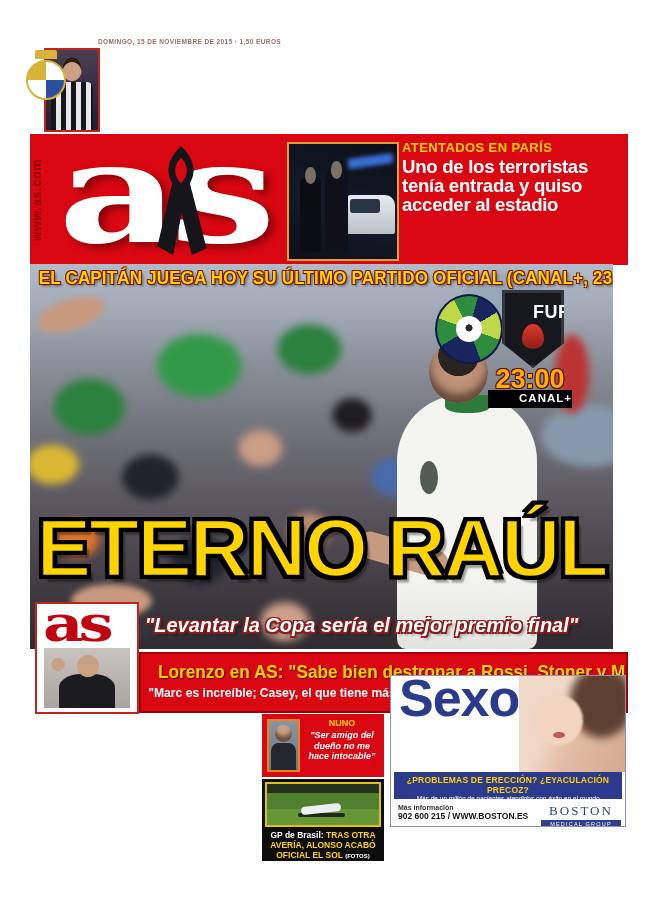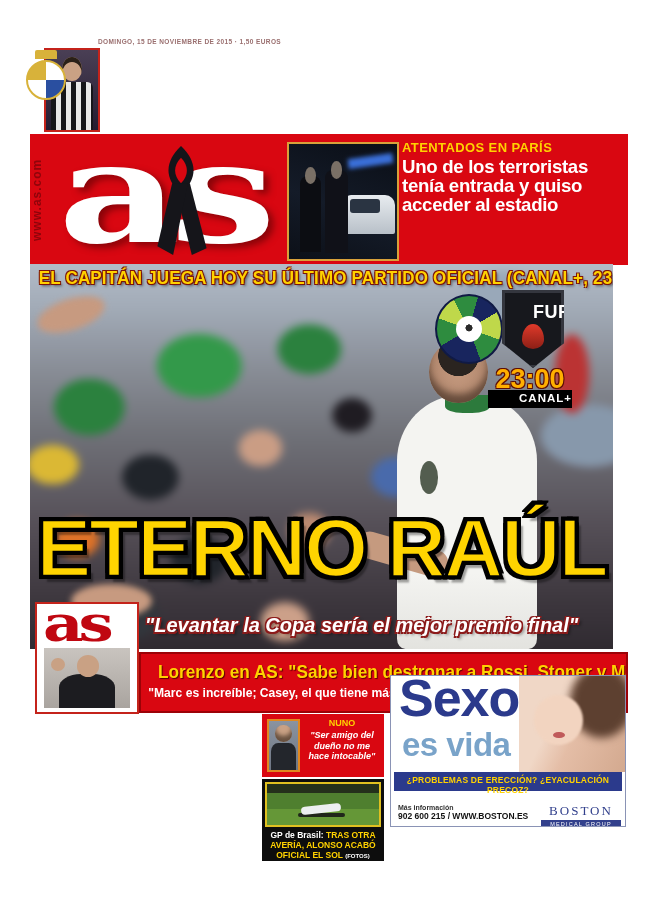--- a/index.html
+++ b/index.html
@@ -172,21 +172,21 @@
   .brasil-tag{color:#ffffff;font-size:6px;}
 
   .sexo-ad{left:390px;top:675px;width:236px;height:152px;background:#fff;border:1px solid #8a93b5;box-sizing:border-box;overflow:hidden;}
   .sexo-photo{position:absolute;right:0;top:0;width:106px;height:96px;overflow:hidden;
       background:linear-gradient(115deg,#f0d7c6 0 35%,#e4bda6 55%,#d3a98f);}
   .sx-hair{position:absolute;right:-8%;top:-10%;width:60%;height:75%;background:#5d4030;border-radius:50%;filter:blur(4px);}
   .sx-face{position:absolute;left:14%;top:20%;width:46%;height:52%;background:#f2d4c0;border-radius:50%;filter:blur(1px);}
   .sx-lips{position:absolute;left:32%;top:58%;width:11%;height:7%;background:#c05a5a;border-radius:50%;}
   .sexo-title{position:absolute;left:8px;top:-8px;font-size:52px;font-weight:bold;color:#2b3a8c;letter-spacing:-1px;}
   .sexo-sub{position:absolute;left:11px;top:50px;font-size:33px;font-weight:600;color:#79a3c9;letter-spacing:-.5px;}
-  .sexo-band{position:absolute;left:3px;top:96px;width:228px;height:19px;background:#2b3a8c;text-align:center;}
+  .sexo-band{position:absolute;left:3px;top:96px;width:228px;height:27px;background:#2b3a8c;text-align:center;}
   .sexo-band-line1{margin-top:3px;color:#ffd200;font-weight:bold;font-size:8.5px;letter-spacing:.2px;}
   .sexo-band-line2{color:#ffffff;font-style:italic;font-size:6.5px;}
   .sexo-info{position:absolute;left:7px;top:128px;}
   .sexo-info-label{font-size:7px;font-weight:bold;color:#333;}
   .sexo-phone{font-size:8.5px;font-weight:bold;color:#111;}
   .boston-logo{position:absolute;left:150px;top:127px;width:80px;text-align:center;}
   .boston-name{font-family:"Liberation Serif",serif;font-size:13px;color:#32408c;letter-spacing:2px;}
   .boston-bar{margin-top:1px;background:#32408c;color:#fff;font-size:5.5px;letter-spacing:1.2px;padding:1px 0;}
 </style>
 </head>
@@ -288,21 +288,20 @@
     </div>
   </div>
 
   <div class="abs sexo-ad">
     <div class="sexo-photo">
       <div class="sx-hair"></div>
       <div class="sx-face"></div>
       <div class="sx-lips"></div>
     </div>
     <div class="sexo-title">Sexo</div>
-    <div class="sexo-sub">es vida</div>
     <div class="sexo-band">
       <div class="sexo-band-line1">¿PROBLEMAS DE ERECCIÓN? ¿EYACULACIÓN PRECOZ?</div>
       <div class="sexo-band-line2">Más de un millón de pacientes atendidos con éxito en el mundo</div>
     </div>
     <div class="sexo-info">
       <div class="sexo-info-label">Más información</div>
       <div class="sexo-phone">902 600 215 / WWW.BOSTON.ES</div>
     </div>
     <div class="boston-logo">
       <div class="boston-name">BOSTON</div>

